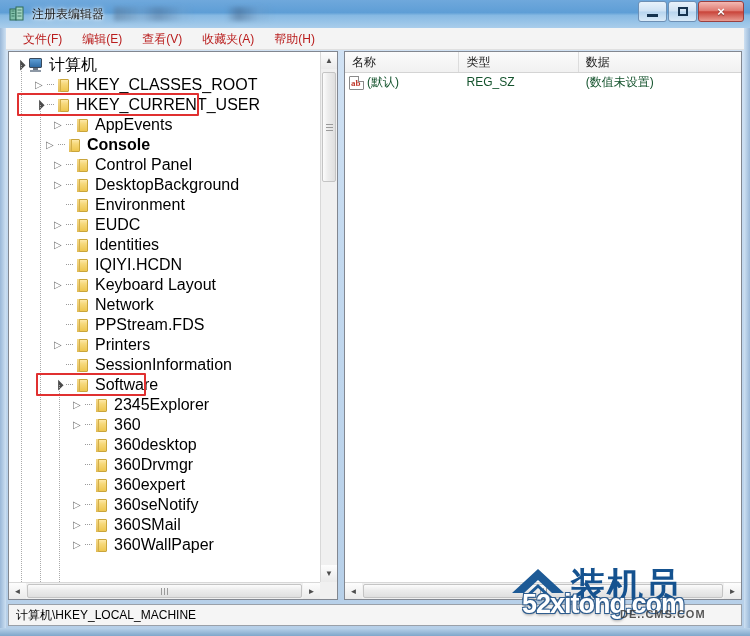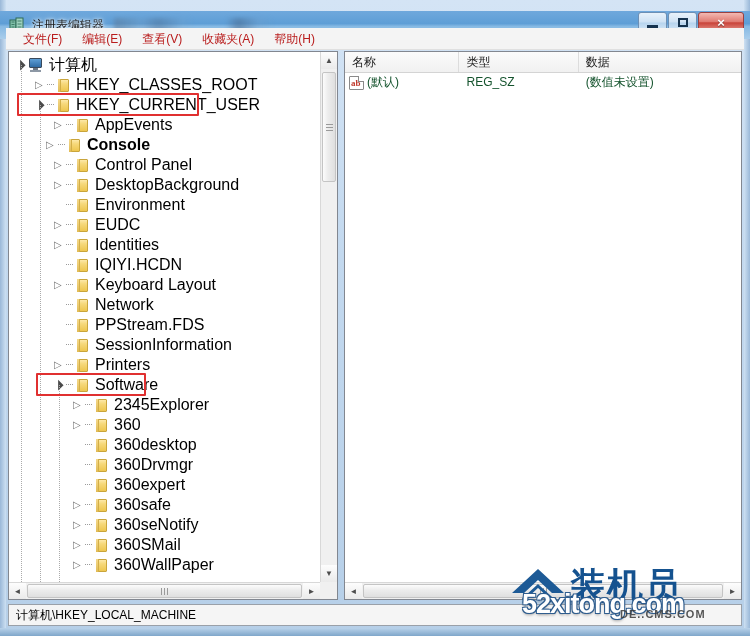--- a/index.html
+++ b/index.html
@@ -17,21 +17,21 @@
   }
   #frame-left  { position:absolute; left:0; top:0; width:6px; height:636px;
                  background: linear-gradient(90deg,#9ab8d8,#cde0f2); }
   #frame-right { position:absolute; right:0; top:0; width:6px; height:636px;
                  background: linear-gradient(270deg,#9ab8d8,#cde0f2); }
   #frame-bottom{ position:absolute; left:0; bottom:0; width:750px; height:8px;
                  background: linear-gradient(180deg,#b9d2ea,#7fa6ca); }
 
   
   #titlebar {
-    position: absolute; left: 0; top: 11px; width: 750px; height: 28px;
+    position: absolute; left: 0; top: 0; width: 750px; height: 28px;
     background: linear-gradient(180deg,#6fa8dc 0%, #5e9ed6 45%, #86b9e3 55%, #a9cdeb 100%);
     display: flex; align-items: center;
   }
   #app-icon { width: 18px; height: 18px; margin-left: 8px; position: relative; flex: none; }
   #title-text {
     margin-left: 6px; font-size: 12px; color: #1a1a1a;
     text-shadow: 0 0 3px #ffffff, 0 0 6px #ffffff;
     white-space: nowrap;
   }
   #title-blur {
@@ -443,38 +443,38 @@
           <div class="trow" style="padding-left: 44px;">
             <span class="tw-arrow"></span>
             <span class="tw-dots"></span>
             <span class="folder">
               <span class="f-body"></span>
               <span class="f-spine"></span>
             </span>
             <span class="tlabel">PPStream.FDS</span>
           </div>
           <div class="trow" style="padding-left: 44px;">
+            <span class="tw-arrow collapsed"></span>
+            <span class="tw-dots"></span>
+            <span class="folder">
+              <span class="f-body"></span>
+              <span class="f-spine"></span>
+            </span>
+            <span class="tlabel">Printers</span>
+          </div>
+          <div class="trow" style="padding-left: 44px;">
             <span class="tw-arrow"></span>
             <span class="tw-dots"></span>
             <span class="folder">
               <span class="f-body"></span>
               <span class="f-spine"></span>
             </span>
             <span class="tlabel">SessionInformation</span>
           </div>
           <div class="trow" style="padding-left: 44px;">
-            <span class="tw-arrow collapsed"></span>
-            <span class="tw-dots"></span>
-            <span class="folder">
-              <span class="f-body"></span>
-              <span class="f-spine"></span>
-            </span>
-            <span class="tlabel">Printers</span>
-          </div>
-          <div class="trow" style="padding-left: 44px;">
             <span class="tw-arrow expanded"></span>
             <span class="tw-dots"></span>
             <span class="folder">
               <span class="f-body"></span>
               <span class="f-spine"></span>
             </span>
             <span class="tlabel">Software</span>
           </div>
           <div class="trow" style="padding-left: 63px;">
             <span class="tw-arrow collapsed"></span>
@@ -513,29 +513,20 @@
             <span class="tlabel">360Drvmgr</span>
           </div>
           <div class="trow" style="padding-left: 63px;">
             <span class="tw-arrow"></span>
             <span class="tw-dots"></span>
             <span class="folder">
               <span class="f-body"></span>
               <span class="f-spine"></span>
             </span>
             <span class="tlabel">360expert</span>
-          </div>
-          <div class="trow" style="padding-left: 63px;">
-            <span class="tw-arrow collapsed"></span>
-            <span class="tw-dots"></span>
-            <span class="folder">
-              <span class="f-body"></span>
-              <span class="f-spine"></span>
-            </span>
-            <span class="tlabel">360safe</span>
           </div>
           <div class="trow" style="padding-left: 63px;">
             <span class="tw-arrow collapsed"></span>
             <span class="tw-dots"></span>
             <span class="folder">
               <span class="f-body"></span>
               <span class="f-spine"></span>
             </span>
             <span class="tlabel">360seNotify</span>
           </div>

